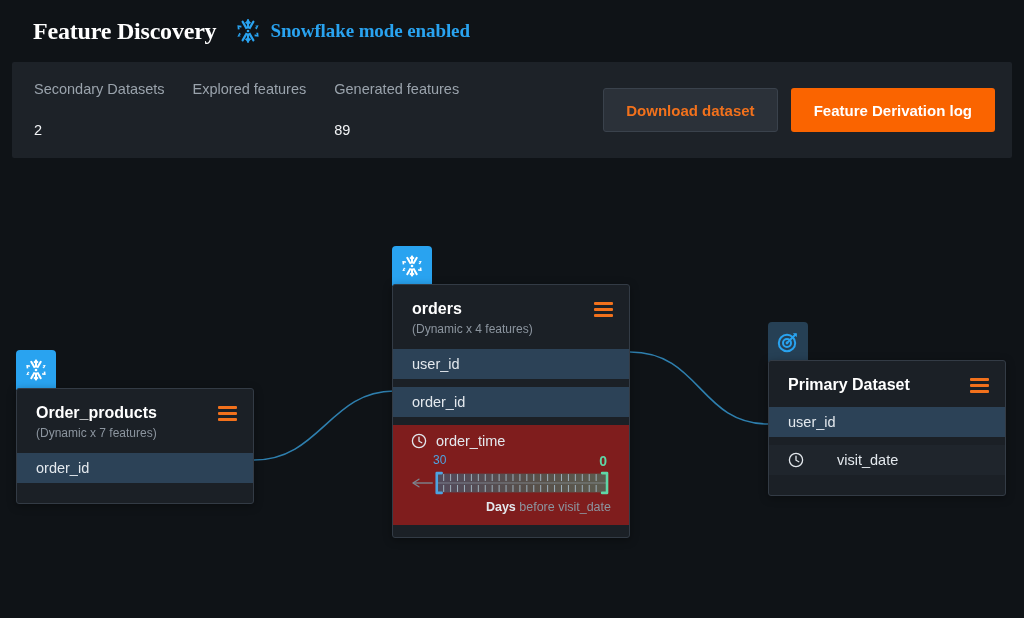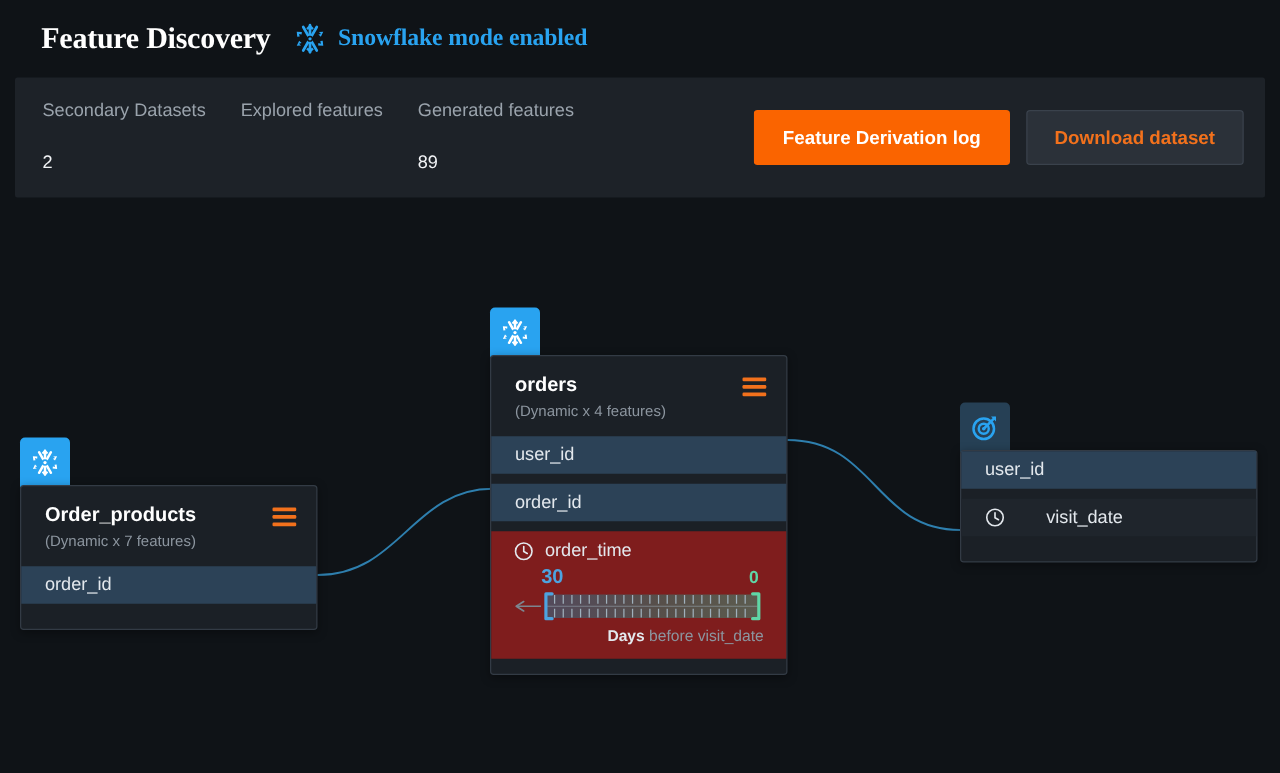--- a/index.html
+++ b/index.html
@@ -89,21 +89,21 @@
   }
   .field-row.key { background: #2c4257; }
   .field-row.plain { background: #1f252c; gap: 24px; }
   .field-row .clock { margin-right: 9px; display: inline-flex; }
 
   
   .time-field { background: #7f1d1d; padding: 8px 18px 11px 18px; }
   .time-field-title { display: flex; align-items: center; font-size: 14.5px; color: #e3e8ed; }
   .time-field-title .clock { margin-right: 9px; display: inline-flex; }
   .slider-scale { display: flex; justify-content: space-between; padding: 4px 4px 1px 22px; }
-  .scale-left { font-size: 16px; font-weight: bold; color: #4da3e0; }
+  .scale-left { font-size: 12px; font-weight: normal; color: #4da3e0; }
   .scale-right { font-size: 14px; font-weight: bold; color: #5fd6a6; }
   .slider-row { display: flex; align-items: center; }
   .slider-caption { text-align: right; font-size: 12.5px; color: #8c959f; margin-top: 4px; }
   .slider-caption b { color: #e3e8ed; }
 
   .sf-glyph svg, .clock svg, .target svg { display: block; }
 </style>
 </head>
 <body>
 
@@ -141,22 +141,22 @@
       </div>
       <div class="stat">
         <div class="stat-label">Explored features</div>
       </div>
       <div class="stat">
         <div class="stat-label">Generated features</div>
         <div class="stat-value">89</div>
       </div>
     </div>
     <div class="stats-actions">
+      <div class="btn btn-secondary">Download dataset</div>
       <div class="btn btn-primary">Feature Derivation log</div>
-      <div class="btn btn-secondary">Download dataset</div>
     </div>
   </div>
 
   <div class="canvas">
 
     <svg class="edges" width="1024" height="460" viewBox="0 0 1024 460">
 
       <path fill="none" stroke="#2e7fae" stroke-width="1.6" d="M 254 302 C 320 302, 330 233, 394 233"></path>
 
       <path fill="none" stroke="#2e7fae" stroke-width="1.6" d="M 630 194 C 700 194, 700 266, 768 266"></path>
@@ -334,20 +334,30 @@
       <div class="node-tab primary">
         <svg width="24" height="24" viewBox="0 0 24 24">
           <circle cx="11" cy="13" r="8.2" fill="none" stroke="#29a3f0" stroke-width="2"></circle>
           <circle cx="11" cy="13" r="4" fill="none" stroke="#29a3f0" stroke-width="2"></circle>
           <circle cx="11" cy="13" r="1.4" fill="#29a3f0"></circle>
           <path d="M11 13 L19.5 4.5" stroke="#29a3f0" stroke-width="2" stroke-linecap="round"></path>
           <path d="M16.8 3.2 L20.8 3.2 L20.8 7.2" fill="#29a3f0"></path>
         </svg>
       </div>
       <div class="node-body" style="width:238px;">
+        <div class="node-header">
+          <div>
+            <div class="node-name">Primary Dataset</div>
+          </div>
+          <div class="hamburger">
+            <span></span>
+              <span></span>
+              <span></span>
+          </div>
+        </div>
         <div class="field-row key">
           <span>user_id</span>
         </div>
         <div class="field-row plain">
           <span class="clock">
             <svg width="16" height="16" viewBox="0 0 16 16">
               <circle cx="8" cy="8" r="6.6" fill="none" stroke="#e3e8ed" stroke-width="1.3"></circle>
               <path d="M8 4.2 V8.2 L10.8 9.8" fill="none" stroke="#e3e8ed" stroke-width="1.3" stroke-linecap="round"></path>
             </svg>
           </span>

